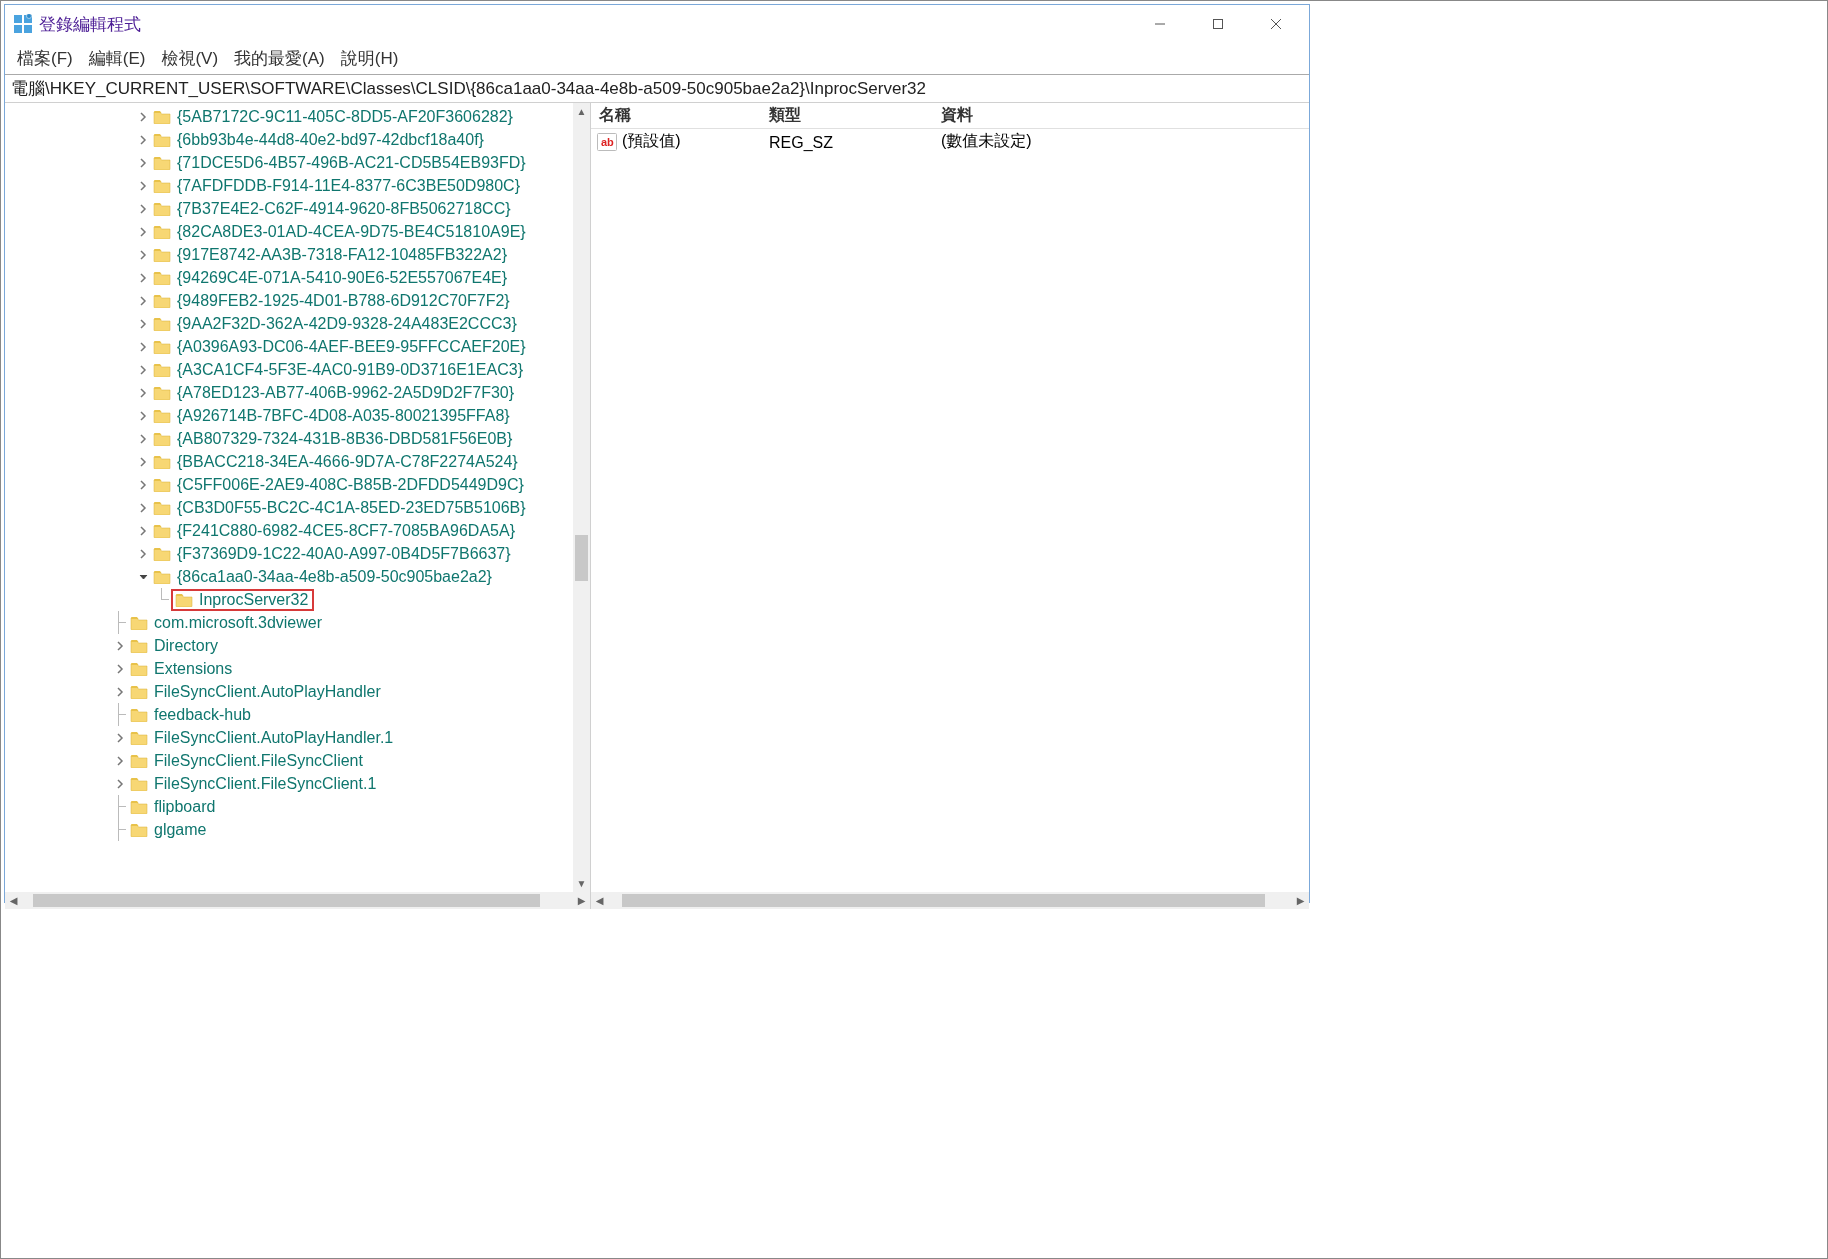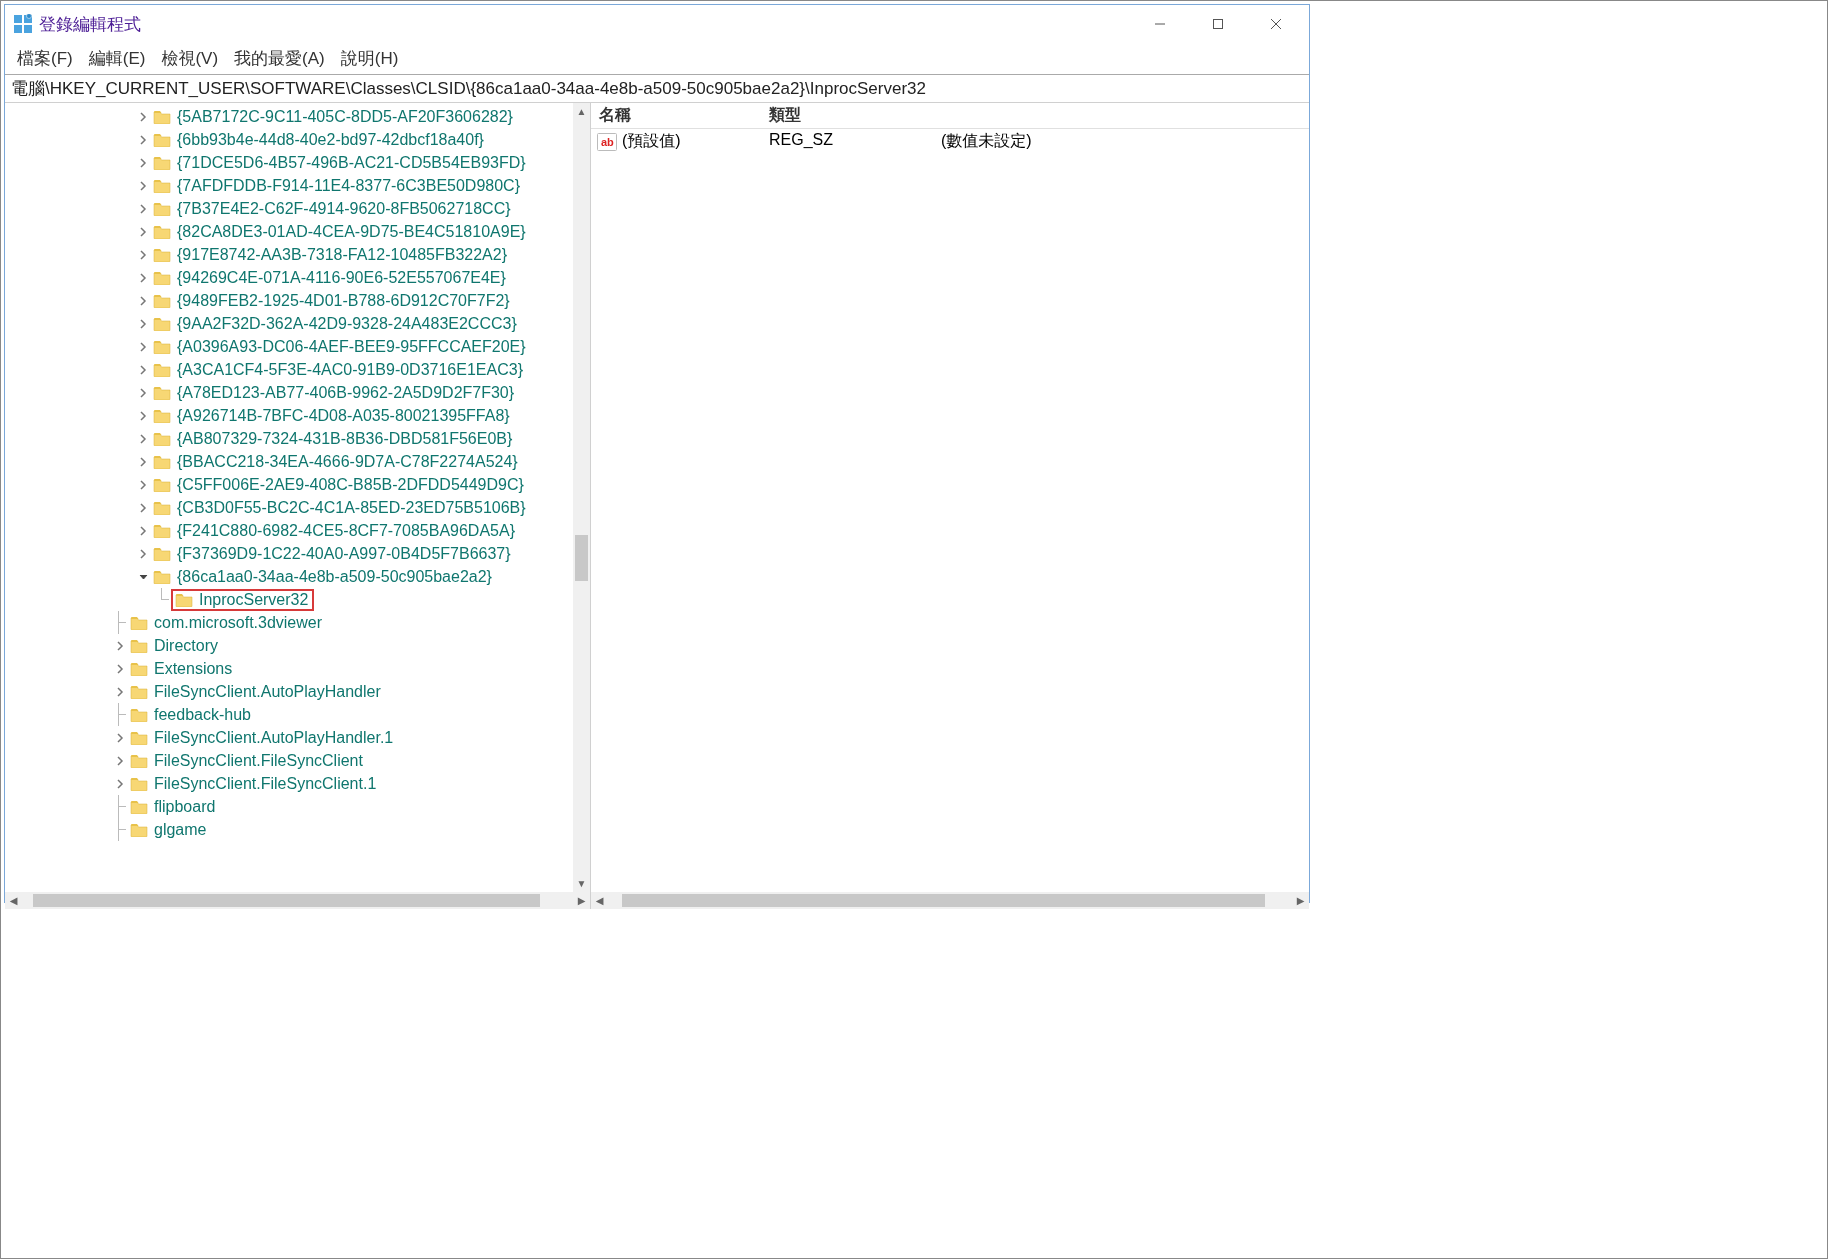--- a/index.html
+++ b/index.html
@@ -121,21 +121,21 @@
   padding: 2px 8px;
   border-right: 1px solid transparent;
   font-weight: bold;
 }
 .col-name { width: 170px; }
 .col-type { width: 172px; }
 .col-data { flex: 1; }
 .list-body { flex: 1; }
 .list-row {
   display: flex;
-  align-items: flex-start;
+  align-items: flex-end;
   font-size: 16px;
   padding: 2px 0;
 }
 .ab-icon {
   width: 20px; height: 18px;
   margin: 0 5px 0 6px;
   display: inline-flex;
 }
 .scrollbar-v {
   width: 17px;
@@ -344,21 +344,21 @@
                   <svg width="10" height="10" viewBox="0 0 10 10">
                     <path d="M3 1l4 4-4 4" fill="none" stroke="#777" stroke-width="1.5"></path>
                   </svg>
                 </span>
                 <span class="folder-icon">
                   <svg viewBox="0 0 18 15">
                     <path d="M1 3h6l1.5 2H17v9a1 1 0 0 1-1 1H2a1 1 0 0 1-1-1z" fill="#f7d774" stroke="#d4af37" stroke-width="0.5"></path>
                     <path d="M1 3a1 1 0 0 1 1-1h5l1.5 2H1z" fill="#e8c24a"></path>
                   </svg>
                 </span>
-                <span class="tree-label">{94269C4E-071A-4116-90E6-52E557067E4E}</span>
+                <span class="tree-label">{94269C4E-071A-5410-90E6-52E557067E4E}</span>
               </div>
               <div class="tree-row">
                 <span class="tree-indent" style="width:130px"></span>
                 <span class="tree-arrow">
                   <svg width="10" height="10" viewBox="0 0 10 10">
                     <path d="M3 1l4 4-4 4" fill="none" stroke="#777" stroke-width="1.5"></path>
                   </svg>
                 </span>
                 <span class="folder-icon">
                   <svg viewBox="0 0 18 15">
@@ -711,20 +711,21 @@
             <div class="sb-thumb-h" style="left:2%;width:92%;"></div>
           </div>
         <div class="sb-btn-h">▶</div>
       </div>
     </div>
 
     <div class="list-pane">
       <div class="list-header">
         <div class="list-header-col col-name">名稱</div>
         <div class="list-header-col col-type">類型</div>
+        <div class="list-header-col col-data">資料</div>
       </div>
       <div class="list-wrap">
         <div class="list-inner">
           <div class="list-body" id="list-body">
               <div class="list-row">
                 <div class="col-name" style="display:flex;align-items:center">
                   <span class="ab-icon">
                     <svg viewBox="0 0 20 18">
                       <rect x="0.5" y="0.5" width="19" height="17" rx="1" fill="#fff" stroke="#bbb"></rect>
                       <text x="4" y="13" font-size="11" font-family="Arial" fill="#d22" font-weight="bold">ab</text>

